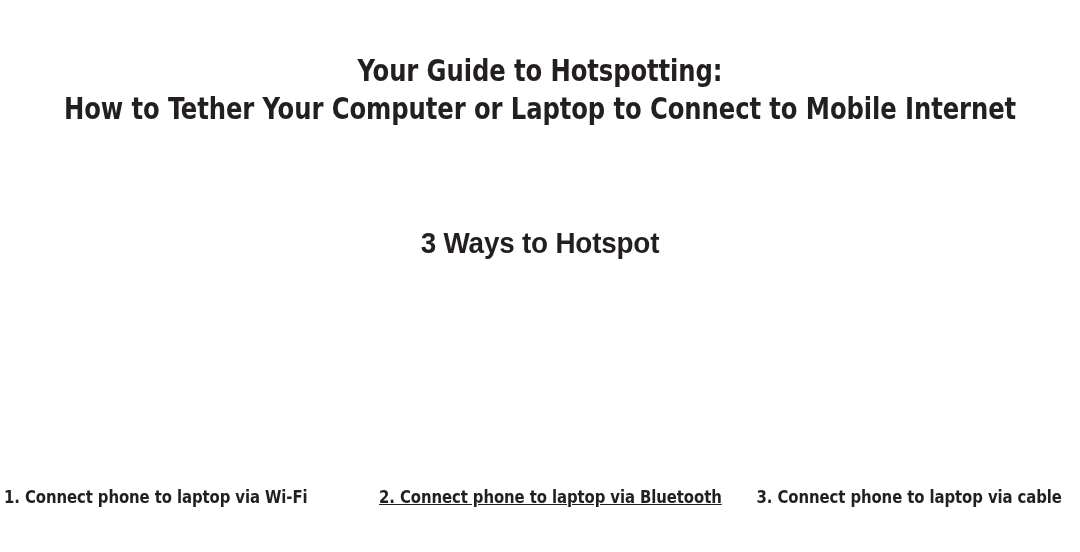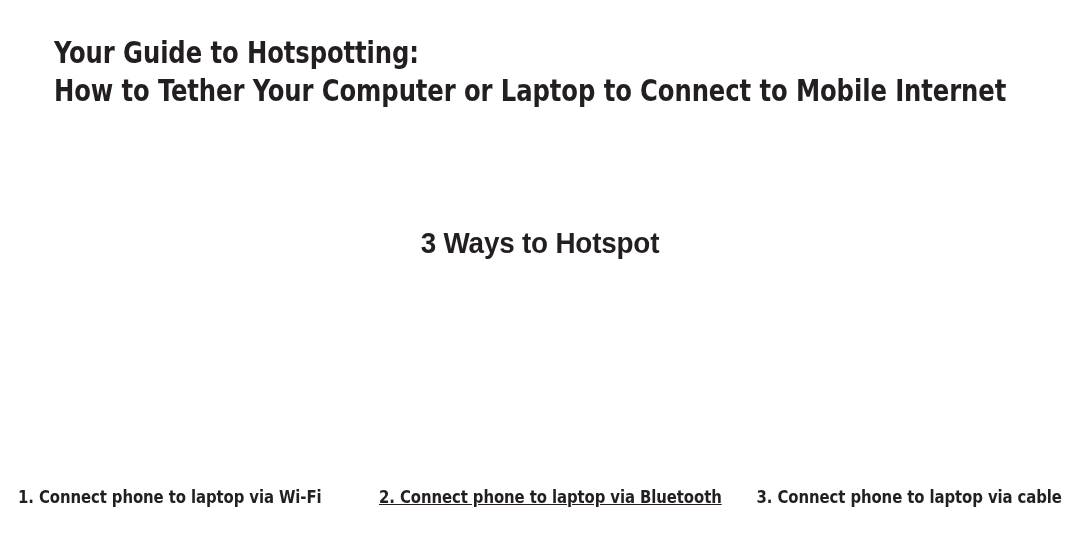--- a/index.html
+++ b/index.html
@@ -21,21 +21,22 @@
     width: 1080px;
     height: 552px;
     box-sizing: border-box;
   }
 
   
   .title-block {
     position: absolute;
     left: 0;
     right: 0;
-    top: 34px;
+    top: 52px;
+    text-align: center;
   }
   .title-line {
     display: block;
     font-family: "DejaVu Sans Condensed", "Liberation Sans Narrow", "Liberation Sans", sans-serif;
     font-weight: 700;
     font-size: 30px;
     line-height: 38px;
     letter-spacing: -0.1px;
     color: #231f20;
     transform: scaleX(0.90);
@@ -90,21 +91,21 @@
     flex-direction: row;
     align-items: flex-start;
   }
   .caption-cell {
     width: 360px;
     box-sizing: border-box;
     display: flex;
     align-items: flex-start;
     padding-left: 8px;
   }
-  .caption-cell.col-1 { justify-content: flex-start; padding-left: 18px; }
+  .caption-cell.col-1 { justify-content: flex-start; padding-left: 4px; }
   .caption-cell.col-2 { justify-content: flex-start; padding-left: 19px; text-decoration: underline; }
   .caption-cell.col-3 { justify-content: flex-end;   padding-right: 18px; }
 
   .caption-text {
     font-family: "DejaVu Sans Condensed", "Liberation Sans Narrow", "Liberation Sans", sans-serif;
     font-weight: 700;
     font-size: 18px;
     line-height: 22px;
     letter-spacing: -0.1px;
     color: #231f20;

